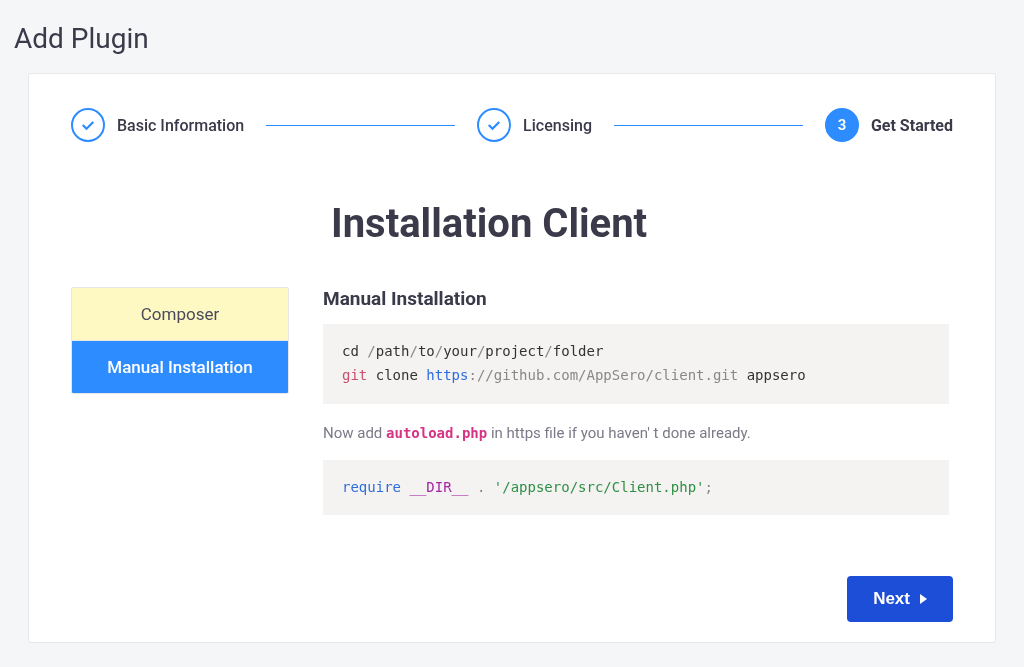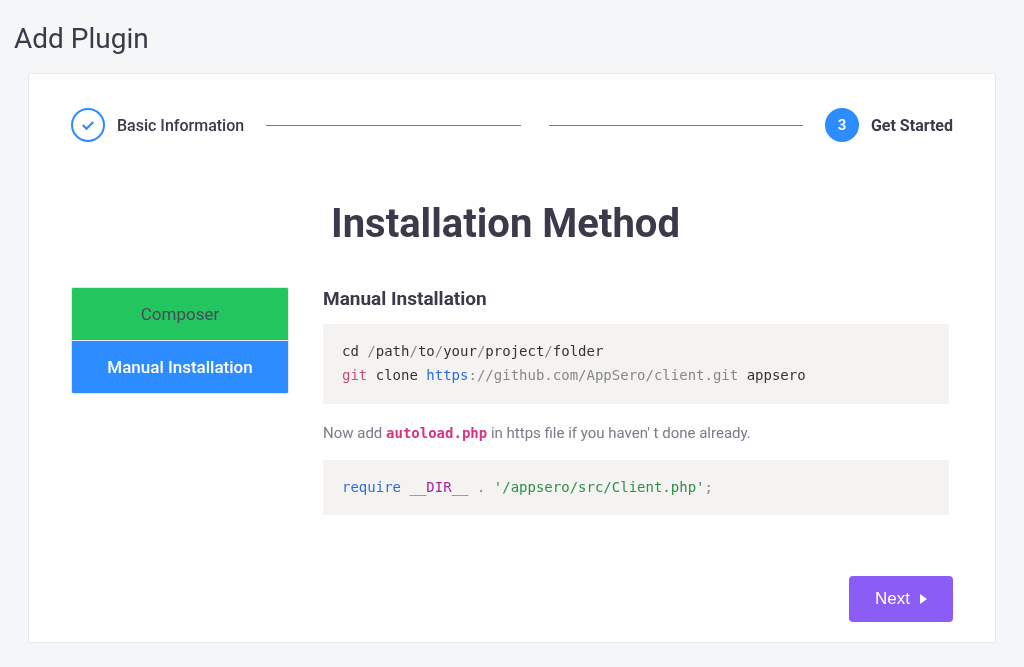--- a/index.html
+++ b/index.html
@@ -89,21 +89,21 @@
       border: 1px solid #e6e6ea;
       border-radius: 2px;
       overflow: hidden;
       flex-shrink: 0;
     }
     .tab-item {
       padding: 16px 10px;
       text-align: center;
       font-size: 17px;
       color: #4a4a5a;
-      background: #22c55e;
+      background: #fef9c3;
       cursor: pointer;
       border-bottom: 1px solid #e6e6ea;
     }
     .tab-item:last-child { border-bottom: none; }
     .tab-item.active {
       background: #2d8cff;
       color: #fff;
       font-weight: 500;
     }
     
@@ -146,27 +146,27 @@
     .tok-url { color: #888; }
     .tok-blue{ color: #2d6cdf; }
     .tok-mag { color: #a626a4; }
     
     .footer {
       position: absolute;
       right: 42px;
       bottom: 20px;
     }
     .next-btn {
-      background: #8b5cf6;
+      background: #1d4ed8;
       color: #fff;
       border: none;
       border-radius: 4px;
       padding: 13px 26px;
       font-size: 17px;
-      font-weight: 400;
+      font-weight: 700;
       display: inline-flex;
       align-items: center;
       gap: 10px;
       cursor: pointer;
     }
     .next-btn .tri {
       width: 0; height: 0;
       border-left: 7px solid #fff;
       border-top: 5px solid transparent;
       border-bottom: 5px solid transparent;
@@ -182,28 +182,36 @@
   <div class="stepper">
     <div class="step">
       <div class="step-circle">
         <svg viewBox="0 0 24 24">
             <polyline points="5 12 10 17 19 8"></polyline>
           </svg>
       </div>
       <div class="step-label">Basic Information</div>
     </div>
     <div class="step-connector"></div>
+    <div class="step">
+      <div class="step-circle">
+        <svg viewBox="0 0 24 24">
+            <polyline points="5 12 10 17 19 8"></polyline>
+          </svg>
+      </div>
+      <div class="step-label">Licensing</div>
+    </div>
     <div class="step-connector"></div>
     <div class="step">
       <div class="step-circle filled">3</div>
       <div class="step-label bold">Get Started</div>
     </div>
   </div>
 
-  <h1 class="main-heading">Installation Method</h1>
+  <h1 class="main-heading">Installation Client</h1>
 
   <div class="body-row">
     <div class="tab-list">
       <div class="tab-item">Composer</div>
       <div class="tab-item active">Manual Installation</div>
     </div>
 
     <div class="content">
       <h3>Manual Installation</h3>
 

